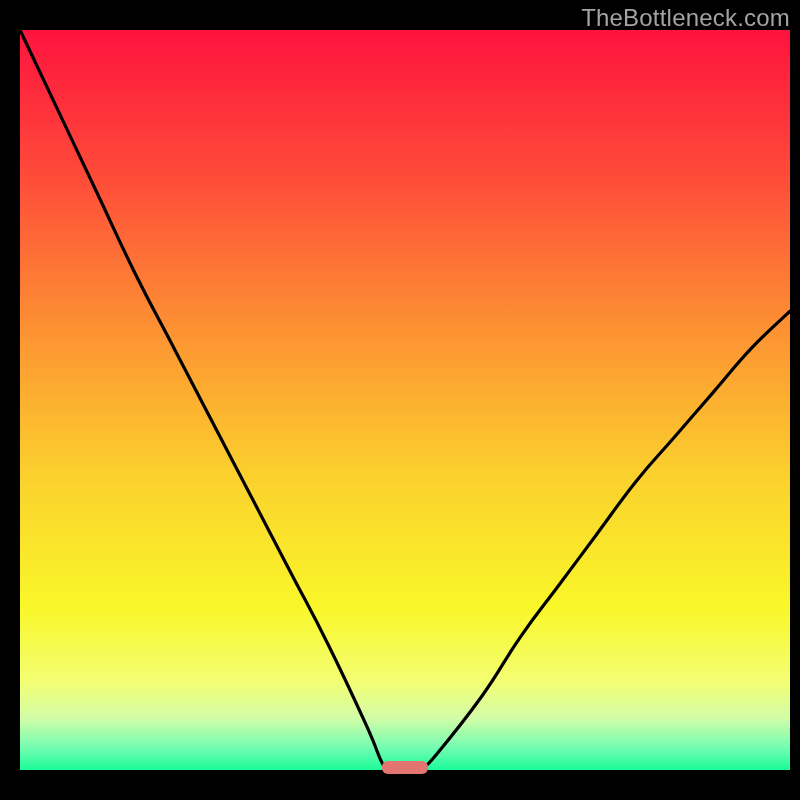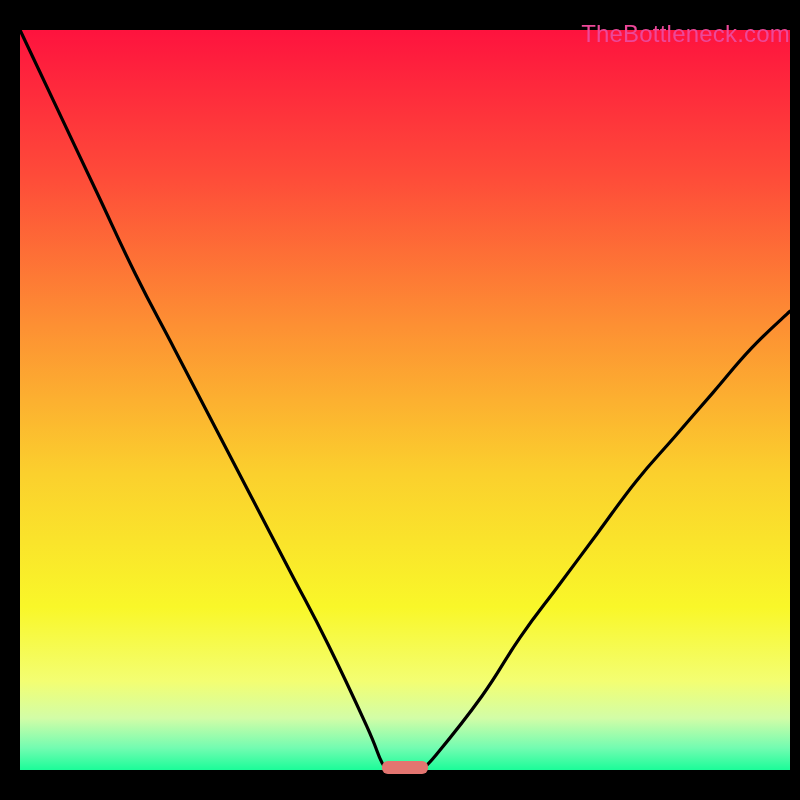--- a/index.html
+++ b/index.html
@@ -11,25 +11,25 @@
     background: #000;
     font-family: Arial, Helvetica, sans-serif;
   }
   .container {
     position: relative;
     width: 800px;
     height: 800px;
   }
   .watermark {
     position: absolute;
-    top: 20px;
+    top: 4px;
     right: 10px;
     font-size: 24px;
     font-weight: 500;
-    color: #ec4899;
+    color: #a3a3a3;
     letter-spacing: 0.2px;
     z-index: 10;
   }
   svg {
     position: absolute;
     left: 0;
     top: 0;
   }
 </style>
 </head>

